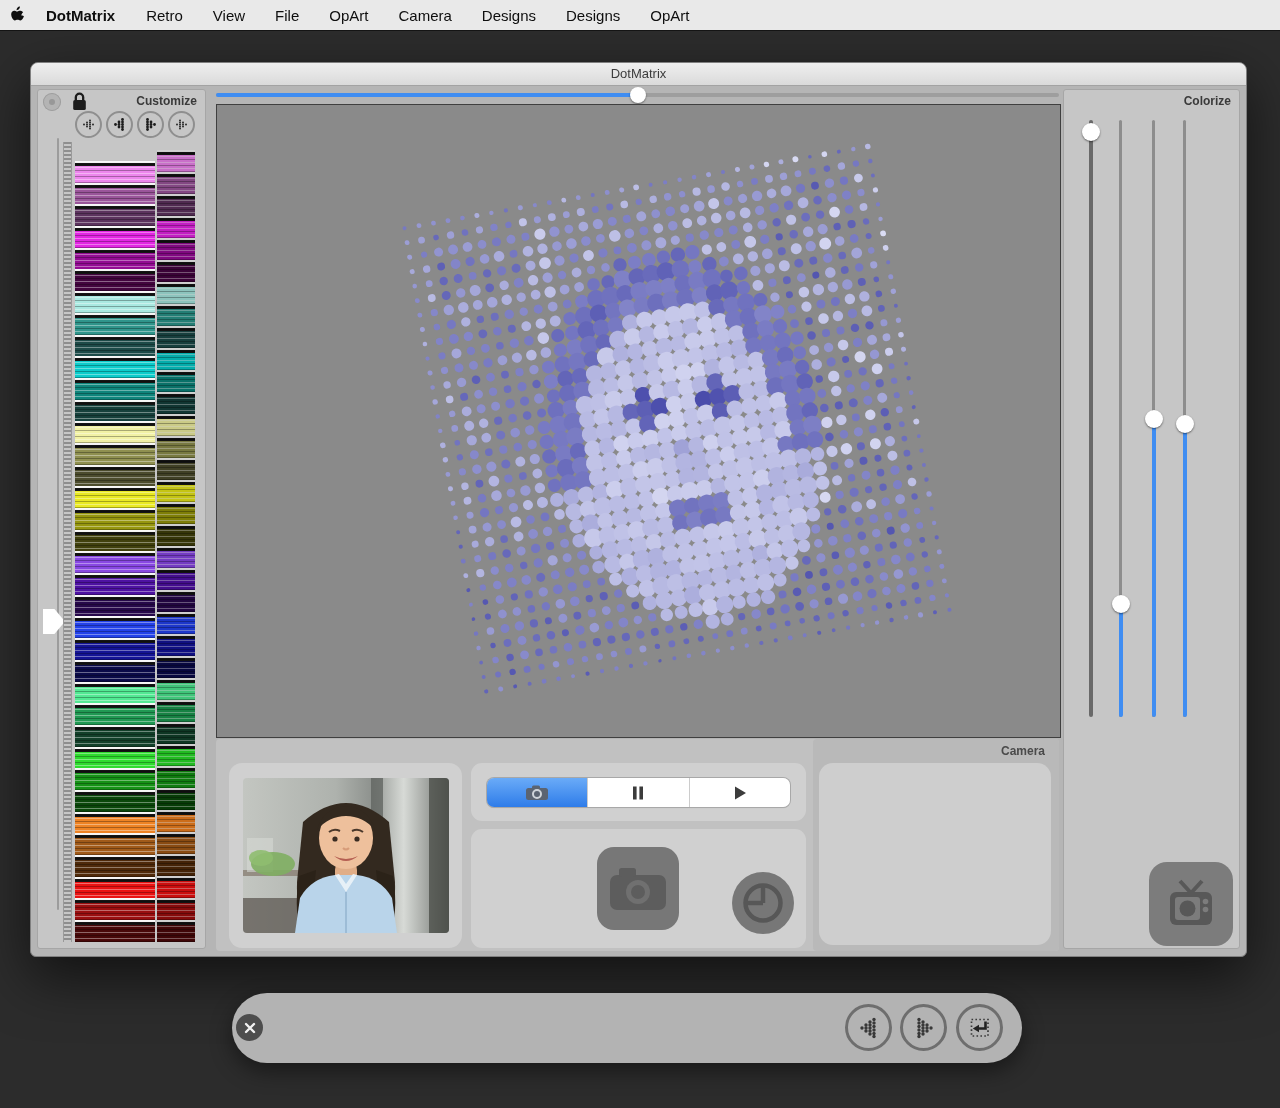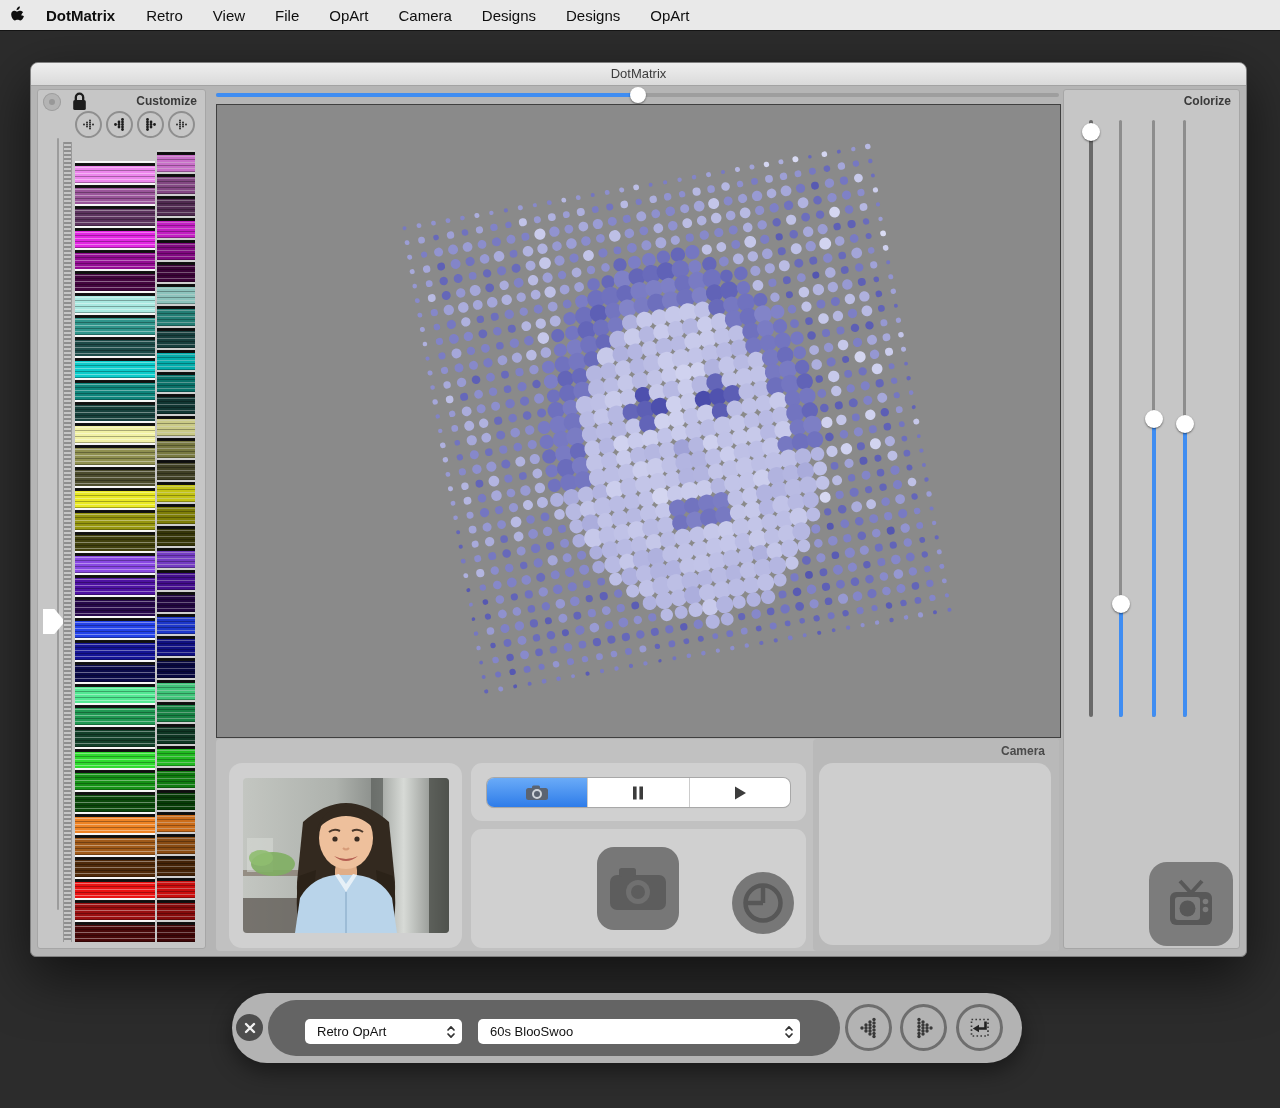--- a/index.html
+++ b/index.html
@@ -1499,38 +1499,20 @@
     </div>
   </div>
 </div>
 
 <div id="effects-bar">
   <button id="close-effects">
     <svg width="12" height="12" viewBox="0 0 12 12">
         <path d="M2 2 L10 10 M10 2 L2 10" stroke="#f2f2f2" stroke-width="2.4" stroke-linecap="round"></path>
       </svg>
   </button>
-  <div id="effects-capsule">
-    <div class="dropdown" id="dd-category">
-      <span class="dd-label">Retro OpArt</span>
-      <span class="dd-stepper">
-        <svg width="10" height="16" viewBox="0 0 10 16">
-            <path d="M2 6 L5 2.8 L8 6 M2 10 L5 13.2 L8 10" stroke="#333" stroke-width="1.7" fill="none" stroke-linecap="round" stroke-linejoin="round"></path>
-          </svg>
-      </span>
-    </div>
-    <div class="dropdown" id="dd-preset">
-      <span class="dd-label">60s BlooSwoo</span>
-      <span class="dd-stepper">
-        <svg width="10" height="16" viewBox="0 0 10 16">
-            <path d="M2 6 L5 2.8 L8 6 M2 10 L5 13.2 L8 10" stroke="#333" stroke-width="1.7" fill="none" stroke-linecap="round" stroke-linejoin="round"></path>
-          </svg>
-      </span>
-    </div>
-  </div>
   <button class="ring-btn" style="left:613px">
     <svg width="26" height="26" viewBox="0 0 26 26">
         <g fill="#383838">
           <circle cx="6" cy="13" r="1.7"></circle>
           <circle cx="10" cy="10" r="1.7"></circle>
           <circle cx="10" cy="13" r="1.7"></circle>
           <circle cx="10" cy="16" r="1.7"></circle>
           <circle cx="14" cy="7" r="1.7"></circle>
           <circle cx="14" cy="10" r="1.7"></circle>
           <circle cx="14" cy="13" r="1.7"></circle>

